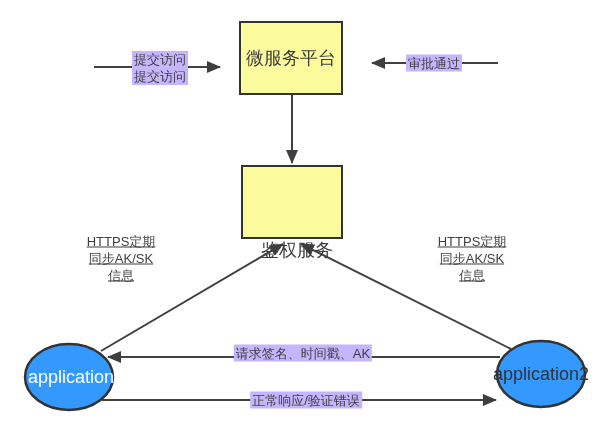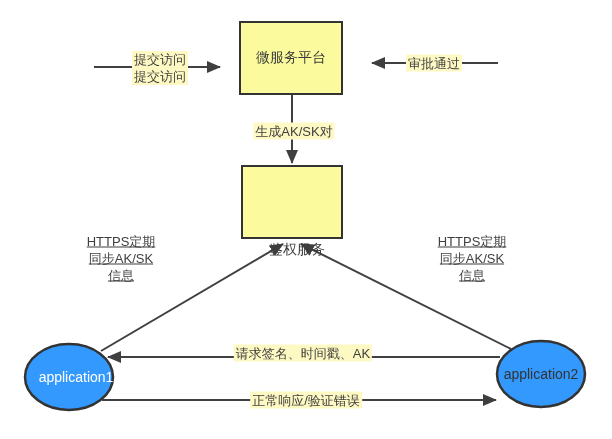--- a/index.html
+++ b/index.html
@@ -11,29 +11,29 @@
     overflow:hidden;
   }
   .stage svg{position:absolute;left:0;top:0;}
   .lbl{
     position:absolute;
     transform:translate(-50%,-50%);
     text-align:center;
     font-size:13px;
     line-height:17px;
     color:#3f3f3f;
-    background:#fef9c3;
+    background:#c4b5fd;
     padding:0 2px;
     white-space:nowrap;
   }
   .lbl.plain{background:transparent;text-decoration:underline;}
   .node-lbl{
     position:absolute;
     transform:translate(-50%,-50%);
-    font-size:14px;
+    font-size:18px;
     color:#3c3c3c;
     white-space:nowrap;
     background:transparent;
   }
   .node-lbl.on-blue-1{color:#ffffff;margin-left:7px;}
   .node-lbl.on-blue-2{color:#333333;}
 </style>
 </head>
 <body>
 
@@ -65,21 +65,20 @@
   <div class="node-lbl on-blue-1" style="left:69px;top:377px;">application1</div>
   <div class="node-lbl on-blue-2" style="left:541px;top:374px;">application2</div>
 
   <div class="lbl" style="left:160px;top:68px;">
     <div>提交访问</div>
     <div>提交访问</div>
   </div>
 
   <div class="lbl" style="left:434px;top:63px;">审批通过</div>
 
-  <div class="lbl" style="left:294px;top:131px;">生成AK/SK对</div>
 
   <div class="lbl plain" style="left:121px;top:258px;">
     <div>HTTPS定期</div>
     <div>同步AK/SK</div>
     <div>信息</div>
   </div>
 
   <div class="lbl plain" style="left:472px;top:258px;">
     <div>HTTPS定期</div>
     <div>同步AK/SK</div>

